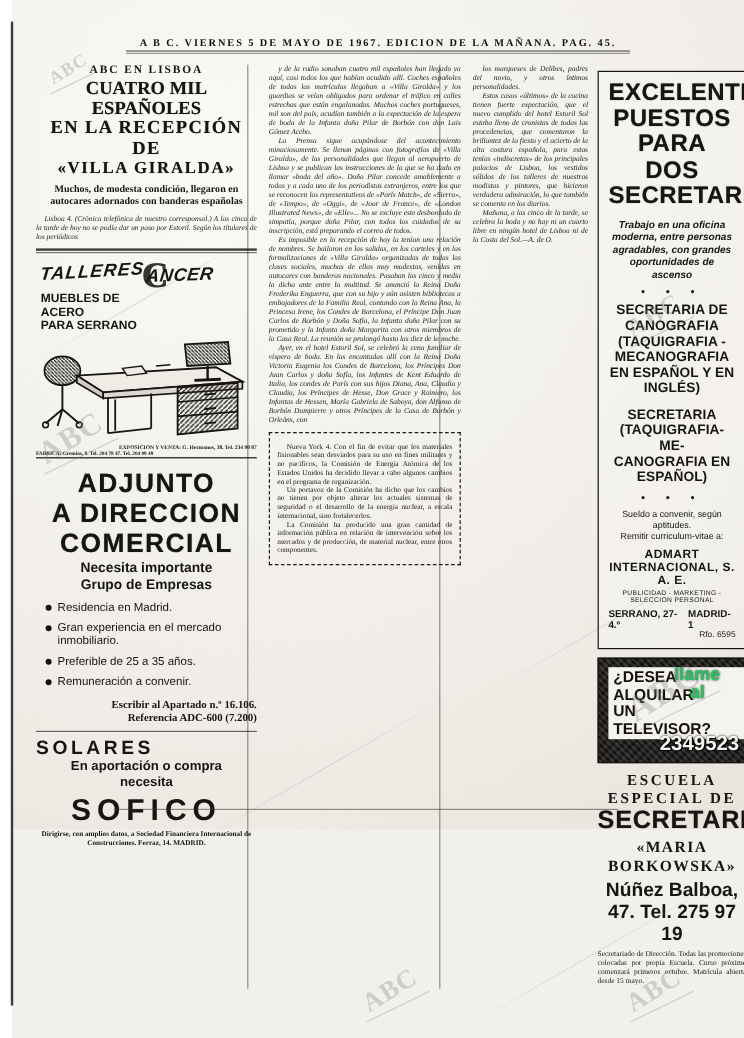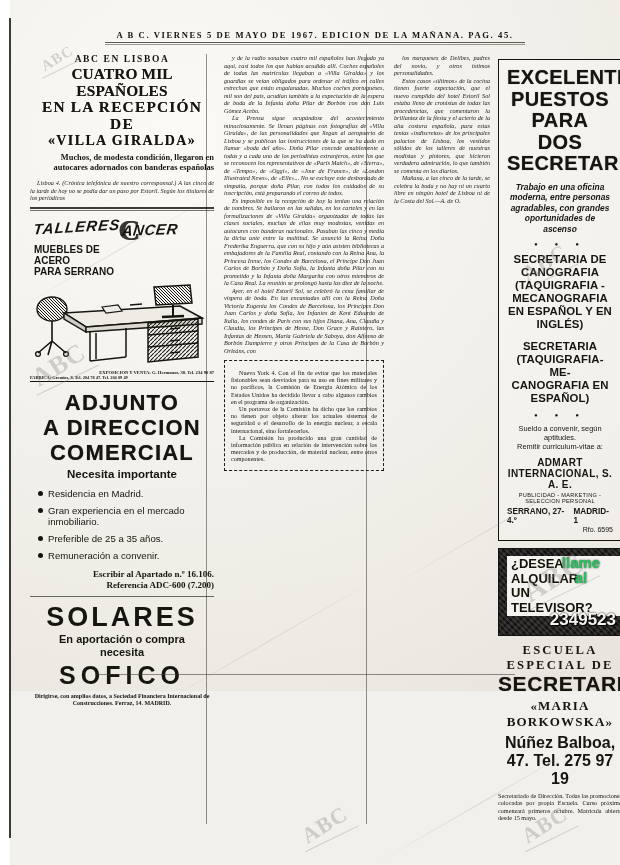--- a/index.html
+++ b/index.html
@@ -32,21 +32,21 @@
 
   
   .kicker{text-align:center;font-size:9.5px;font-weight:bold;letter-spacing:.4px;margin-bottom:2px;
         font-family:"Liberation Serif",serif;}
   .kicker .abc{letter-spacing:1.6px;}
   h1.head{margin:0;text-align:center;font-family:"Liberation Serif",serif;font-weight:bold;
         font-size:15.4px;line-height:16.5px;letter-spacing:.1px;
         text-shadow:0 0 .6px rgba(0,0,0,.55);}
   h1.head .l2{letter-spacing:1.2px;}
   h1.head .l3{font-size:14px;letter-spacing:1.4px;}
-  .subhead{text-align:right;font-size:8.4px;line-height:10.4px;font-weight:bold;margin-top:3px;
+  .subhead{text-align:center;font-size:8.4px;line-height:10.4px;font-weight:bold;margin-top:3px;
         font-family:"Liberation Serif",serif;}
   .dateline{margin-top:6px;font-size:6.5px;line-height:7.6px;text-align:justify;font-style:italic;
         text-indent:7px;}
 
   .hr-thick{height:2px;background:#1d1b16;margin:5px 0 1px 0;opacity:.85;}
   .hr-thin{height:1px;background:#1d1b16;margin:0 0 4px 0;opacity:.6;}
   .hr-single{height:1px;background:#1d1b16;opacity:.65;margin:5px 0;}
 
   
   .body-text{font-size:6.2px;line-height:7.5px;text-align:justify;font-style:italic;
@@ -78,22 +78,22 @@
       font-size:22px;line-height:25px;letter-spacing:1.2px;text-shadow:0 0 .7px rgba(0,0,0,.6);}
   .adj-sub{text-align:center;font-family:"Liberation Sans",sans-serif;font-weight:bold;
       font-size:11.5px;line-height:13.5px;margin-top:3px;}
   .bul{display:flex;align-items:flex-start;gap:5px;margin:6px 0 0 8px;font-size:9.6px;
       line-height:11px;font-family:"Liberation Sans",sans-serif;}
   .bul .dot{width:5px;height:5px;border-radius:50%;background:#15130e;flex:0 0 auto;margin-top:3px;}
   .adj-foot{text-align:right;font-size:9px;line-height:11px;font-weight:bold;margin-top:8px;
       font-family:"Liberation Serif",serif;}
 
   
-  .solares{text-align:center;font-family:"Liberation Sans",sans-serif;font-weight:bold;
-      font-size:27px;letter-spacing:3px;margin-top:4px;}
+  .solares{text-align:left;font-family:"Liberation Sans",sans-serif;font-weight:bold;
+      font-size:16px;letter-spacing:3px;margin-top:4px;}
   .sol-line{text-align:center;font-family:"Liberation Sans",sans-serif;font-weight:bold;
       font-size:11px;line-height:13px;}
   .sofico{text-align:center;font-family:"Liberation Sans",sans-serif;font-weight:bold;
       font-size:25px;letter-spacing:5px;margin:2px 0 3px 0;}
   .sofico-foot{font-size:6px;line-height:7px;text-align:center;font-weight:bold;}
 
   
   .box-dash{border:1px dashed #1d1b16;padding:5px 6px 6px 6px;margin-top:6px;}
   .box-title{text-align:center;font-family:"Liberation Serif",serif;font-weight:bold;
       font-size:10.2px;line-height:12px;letter-spacing:.2px;text-shadow:0 0 .5px rgba(0,0,0,.5);}
@@ -247,20 +247,21 @@
       </div>
 
       <div class="ad" style="margin-top:8px;">
         <div class="adj-t">
           <div>ADJUNTO</div>
           <div>A DIRECCION</div>
           <div>COMERCIAL</div>
         </div>
         <div class="adj-sub">
           <div>Necesita importante</div>
+          <div>Grupo de Empresas</div>
         </div>
 
         <div class="bul">
           <span class="dot"></span>
           <span>Residencia en Madrid.</span>
         </div>
         <div class="bul">
           <span class="dot"></span>
           <span>Gran experiencia en el mercado inmobiliario.</span>
         </div>

